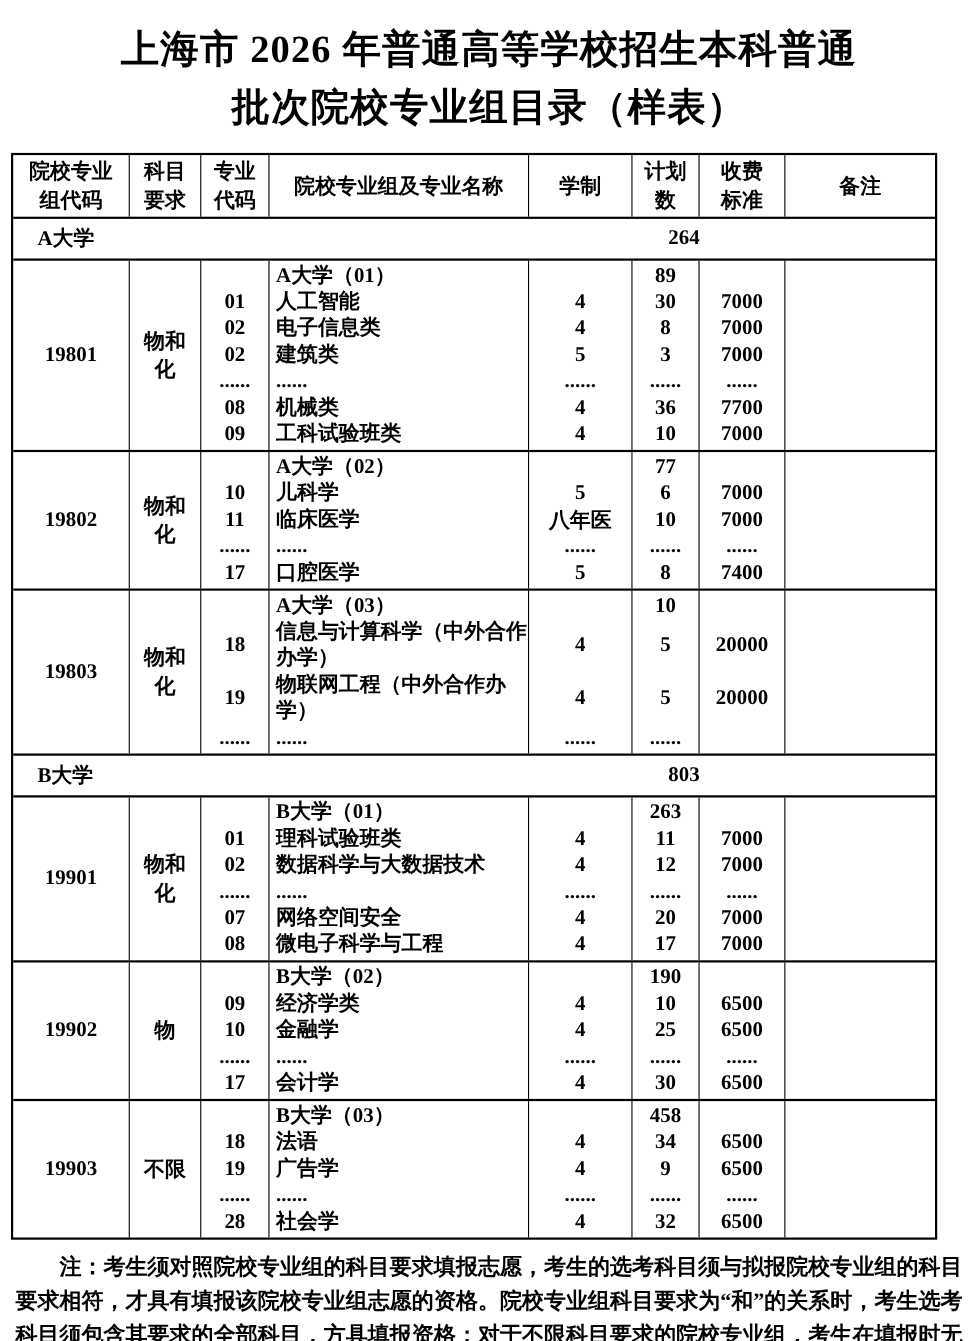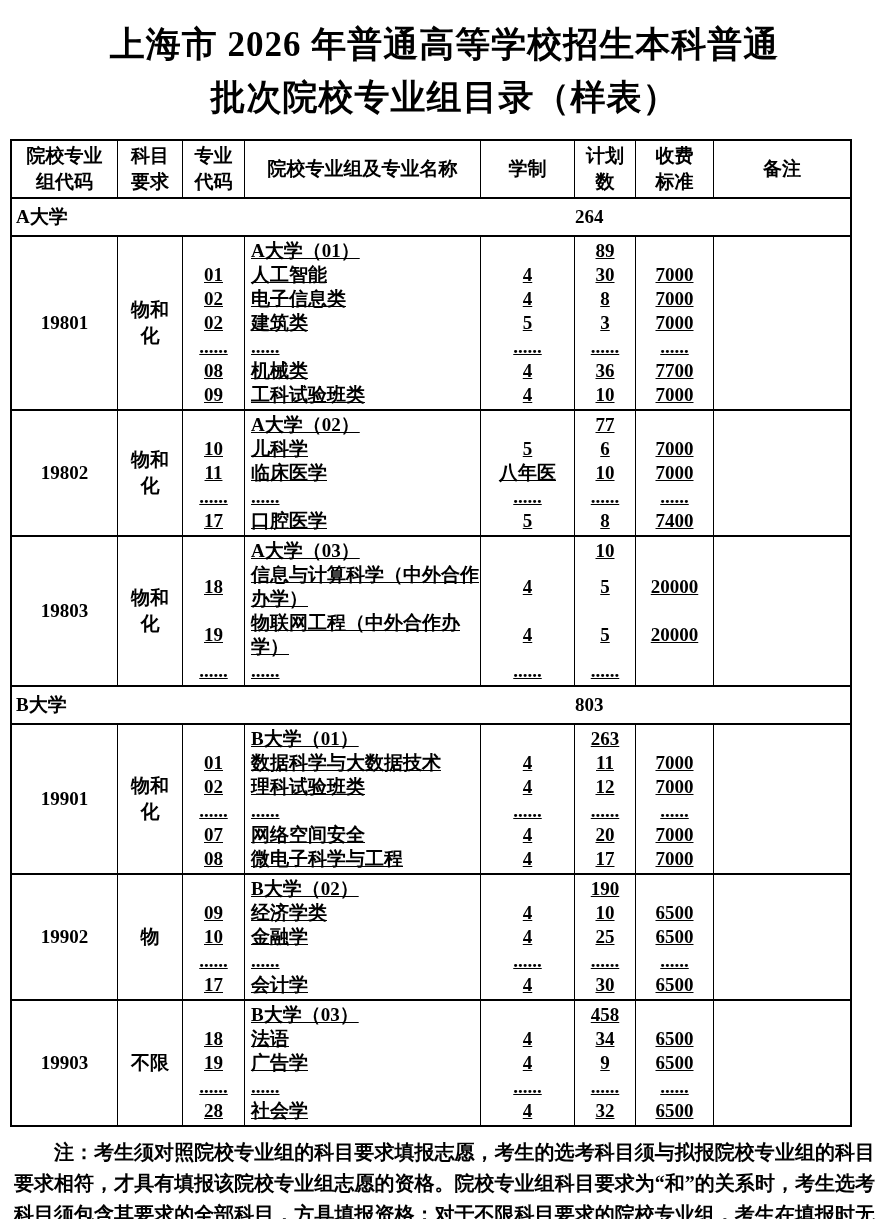--- a/index.html
+++ b/index.html
@@ -28,25 +28,25 @@
   .c3{width:62px;}
   .c4{width:236px;}
   .c5{width:94px;}
   .c6{width:61px;}
   .c7{width:78px;}
   .c8{flex:1;}
   .urow{
     display:flex;align-items:center;position:relative;
     height:36px;border-bottom:2px solid #000;
   }
-  .urow .uname{padding-left:4px;}
-  .urow .uplan{position:absolute;left:563px;width:61px;text-align:left;}
+  .urow .uname{padding-left:22px;}
+  .urow .uplan{position:absolute;left:563px;width:61px;text-align:right;}
   .srow{display:flex;border-bottom:2px solid #000;}
   .srow:last-child{border-bottom:none;}
-  .stackcol{flex-direction:column;align-items:stretch;justify-content:flex-start;padding:2px 0;text-decoration:underline;}
+  .stackcol{flex-direction:column;align-items:stretch;justify-content:flex-start;padding:2px 0;}
   .item{display:flex;align-items:center;justify-content:center;text-align:center;}
   .c4 .item{justify-content:flex-start;text-align:left;padding-left:6px;line-height:24px;}
   .footnote{
     padding:10px 14px 0 14px;font-size:20px;line-height:31px;
     text-align:justify;text-indent:2em;
   }
 </style>
 </head>
 <body>
 
@@ -107,21 +107,21 @@
         <div class="cell c8"></div>
       </div>
       <div class="urow">
         <div class="uname">B大学</div>
         <div class="uplan">803</div>
       </div>
       <div class="srow">
         <div class="cell c1">19901</div>
         <div class="cell c2">物和化</div>
         <div class="cell stackcol c3"><div class="item" style="height: 24px;"></div><div class="item" style="height: 24px;">01</div><div class="item" style="height: 24px;">02</div><div class="item" style="height: 24px;">......</div><div class="item" style="height: 24px;">07</div><div class="item" style="height: 24px;">08</div></div>
-        <div class="cell stackcol c4"><div class="item" style="height: 24px;">B大学（01）</div><div class="item" style="height: 24px;">数据科学与大数据技术</div><div class="item" style="height: 24px;">理科试验班类</div><div class="item" style="height: 24px;">......</div><div class="item" style="height: 24px;">网络空间安全</div><div class="item" style="height: 24px;">微电子科学与工程</div></div>
+        <div class="cell stackcol c4"><div class="item" style="height: 24px;">B大学（01）</div><div class="item" style="height: 24px;">理科试验班类</div><div class="item" style="height: 24px;">数据科学与大数据技术</div><div class="item" style="height: 24px;">......</div><div class="item" style="height: 24px;">网络空间安全</div><div class="item" style="height: 24px;">微电子科学与工程</div></div>
         <div class="cell stackcol c5"><div class="item" style="height: 24px;"></div><div class="item" style="height: 24px;">4</div><div class="item" style="height: 24px;">4</div><div class="item" style="height: 24px;">......</div><div class="item" style="height: 24px;">4</div><div class="item" style="height: 24px;">4</div></div>
         <div class="cell stackcol c6"><div class="item" style="height: 24px;">263</div><div class="item" style="height: 24px;">11</div><div class="item" style="height: 24px;">12</div><div class="item" style="height: 24px;">......</div><div class="item" style="height: 24px;">20</div><div class="item" style="height: 24px;">17</div></div>
         <div class="cell stackcol c7"><div class="item" style="height: 24px;"></div><div class="item" style="height: 24px;">7000</div><div class="item" style="height: 24px;">7000</div><div class="item" style="height: 24px;">......</div><div class="item" style="height: 24px;">7000</div><div class="item" style="height: 24px;">7000</div></div>
         <div class="cell c8"></div>
       </div>
       <div class="srow">
         <div class="cell c1">19902</div>
         <div class="cell c2">物</div>
         <div class="cell stackcol c3"><div class="item" style="height: 24px;"></div><div class="item" style="height: 24px;">09</div><div class="item" style="height: 24px;">10</div><div class="item" style="height: 24px;">......</div><div class="item" style="height: 24px;">17</div></div>
         <div class="cell stackcol c4"><div class="item" style="height: 24px;">B大学（02）</div><div class="item" style="height: 24px;">经济学类</div><div class="item" style="height: 24px;">金融学</div><div class="item" style="height: 24px;">......</div><div class="item" style="height: 24px;">会计学</div></div>

